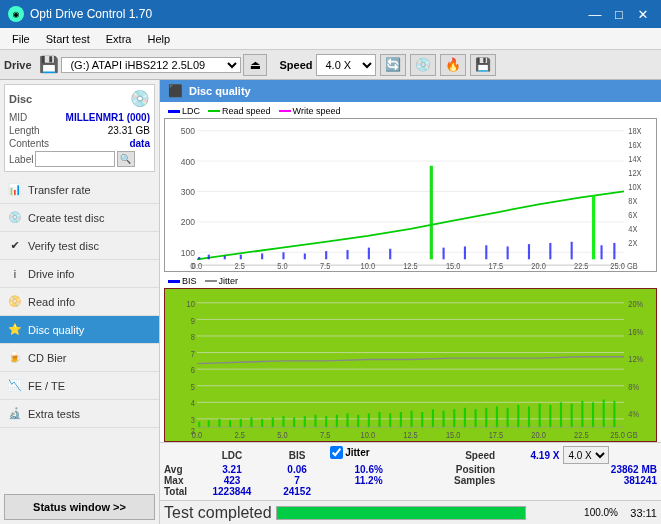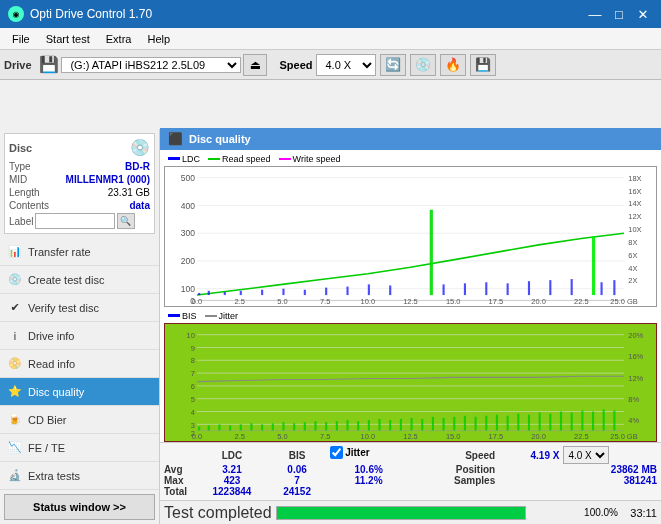--- a/index.html
+++ b/index.html
@@ -20,21 +20,21 @@
     
     .drive-bar { background: #e8e8e8; border-bottom: 1px solid #bbb; height: 30px; display: flex; align-items: center; padding: 0 4px; gap: 4px; }
     .drive-label { font-size: 11px; font-weight: bold; color: #333; padding-right: 4px; }
     .drive-select { height: 16px; font-size: 11px; min-width: 180px; border: 1px solid #aaa; background: white; padding: 0 4px; }
     .drive-icon-btn { width: 24px; height: 22px; background: #e0e0e0; border: 1px solid #aaa; cursor: pointer; display: flex; align-items: center; justify-content: center; font-size: 12px; }
     .speed-label { font-size: 11px; font-weight: bold; margin-left: 8px; }
     .speed-select { height: 22px; font-size: 11px; width: 60px; border: 1px solid #aaa; background: white; padding: 0 4px; }
     .drive-btn { width: 26px; height: 22px; background: #e0e0e0; border: 1px solid #aaa; cursor: pointer; display: flex; align-items: center; justify-content: center; font-size: 13px; }
 
     
-    .main-layout { display: flex; height: calc(524px - 80px); align-items: flex-end; }
+    .main-layout { display: flex; height: calc(524px - 80px); }
 
     
     .sidebar { width: 160px; background: #f0f0f0; border-right: 1px solid #ccc; display: flex; flex-direction: column; }
 
     
     .disc-panel { background: white; border: 1px solid #ccc; margin: 4px; padding: 4px; }
     .disc-header { display: flex; align-items: center; justify-content: space-between; margin-bottom: 4px; }
     .disc-header-label { font-size: 11px; font-weight: bold; color: #555; }
     .disc-row { display: flex; justify-content: space-between; margin-bottom: 2px; }
     .disc-key { color: #555; font-size: 10px; }
@@ -122,24 +122,20 @@
 </div>
 
 <div class="main-layout">
 
   <div class="sidebar">
 
     <div class="disc-panel">
       <div class="disc-header">
         <span class="disc-header-label">Disc</span>
         <span style="font-size:16px;">💿</span>
-      </div>
-      <div class="disc-row">
-        <span class="disc-key">Type</span>
-        <span class="disc-val">BD-R</span>
       </div>
       <div class="disc-row">
         <span class="disc-key">MID</span>
         <span class="disc-val">MILLENMR1 (000)</span>
       </div>
       <div class="disc-row">
         <span class="disc-key">Length</span>
         <span class="disc-val-black">23.31 GB</span>
       </div>
       <div class="disc-row">

